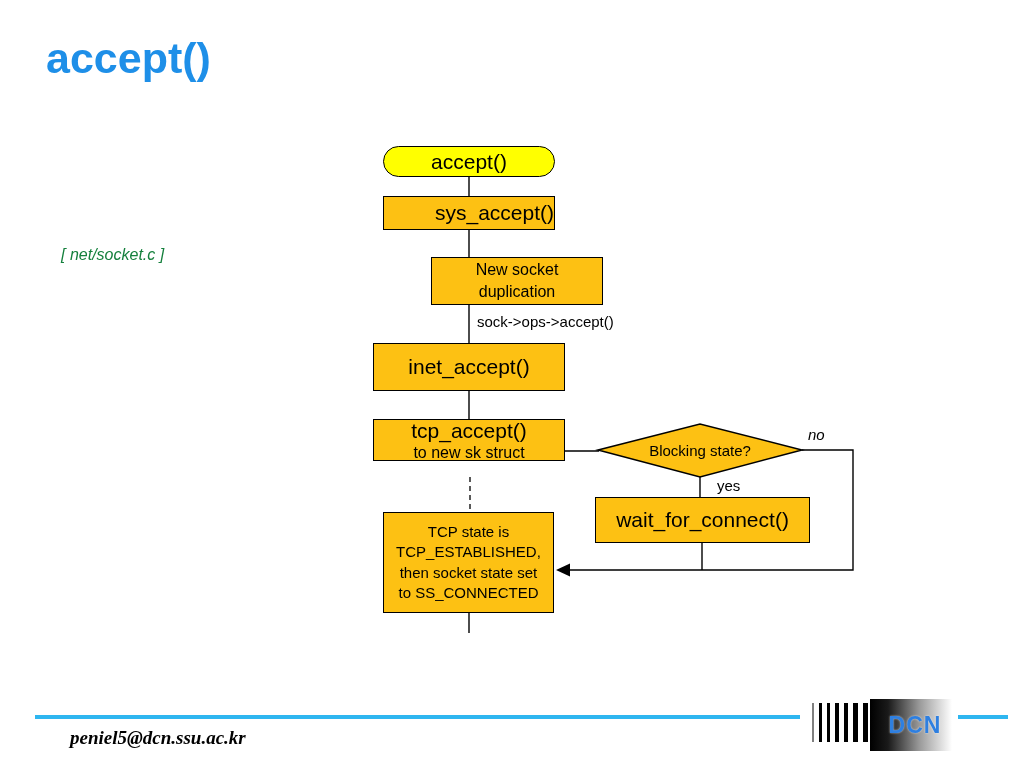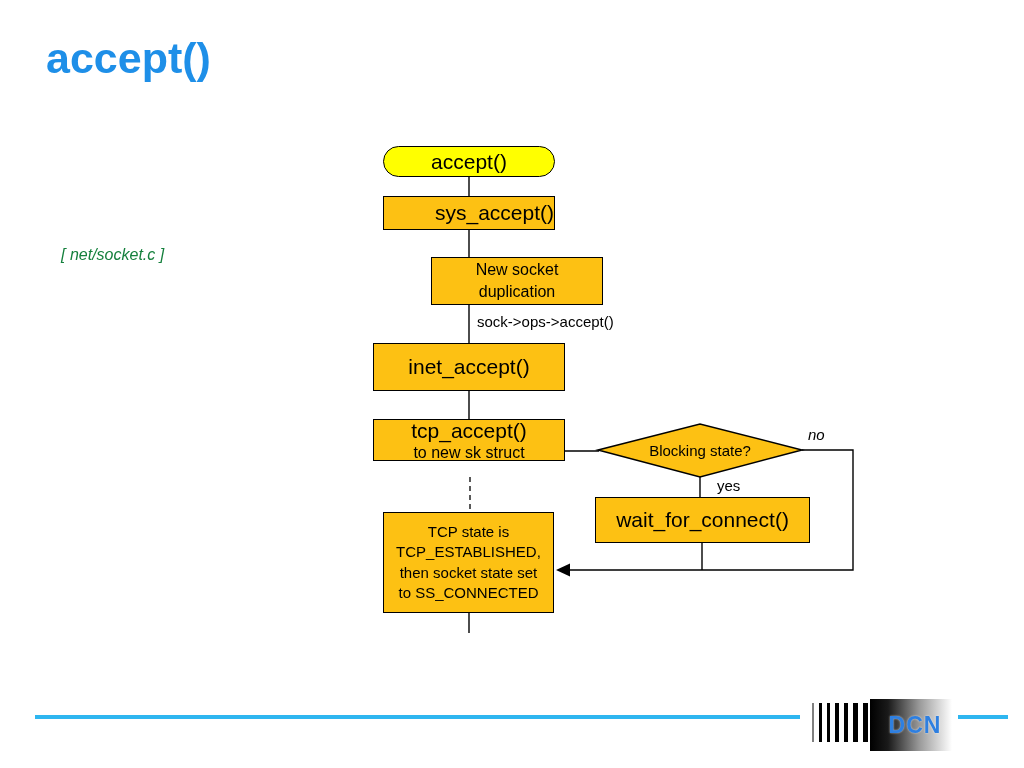--- a/index.html
+++ b/index.html
@@ -125,20 +125,21 @@
 
   <div class="node t15" style="left:383px; top:512px; width:171px; height:101px;">
     <span>TCP state is
 TCP_ESTABLISHED,
 then socket state set
 to SS_CONNECTED</span>
   </div>
 
 
   <div class="footer-line"></div>
+  <div class="footer-email">peniel5@dcn.ssu.ac.kr</div>
 
   <div class="barcode">
     <div class="bar gray" style="width:2px"></div>
     <div class="bar" style="width:3px"></div>
     <div class="bar" style="width:3px"></div>
     <div class="bar" style="width:4px"></div>
     <div class="bar" style="width:4px"></div>
     <div class="bar" style="width:5px"></div>
     <div class="bar" style="width:5px"></div>
     <div class="bar" style="width:10px"></div>

